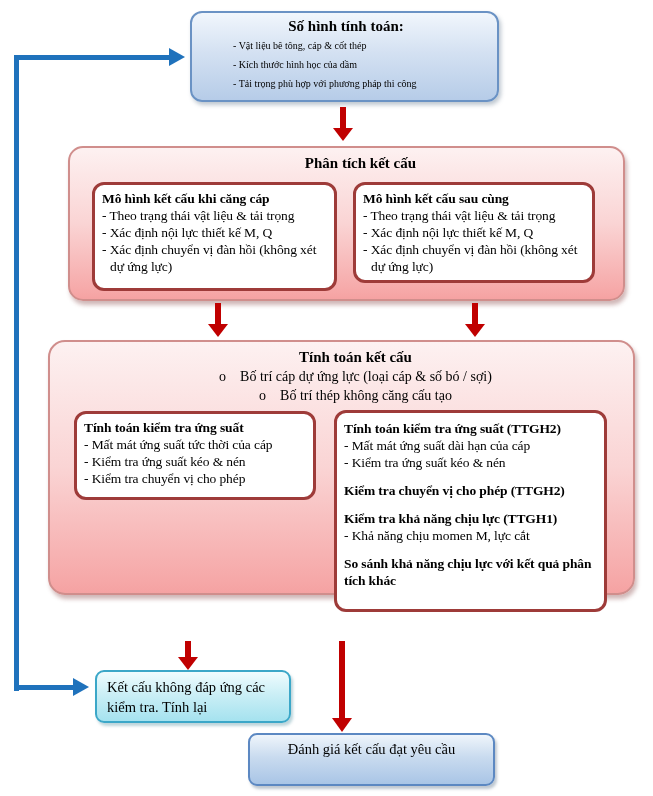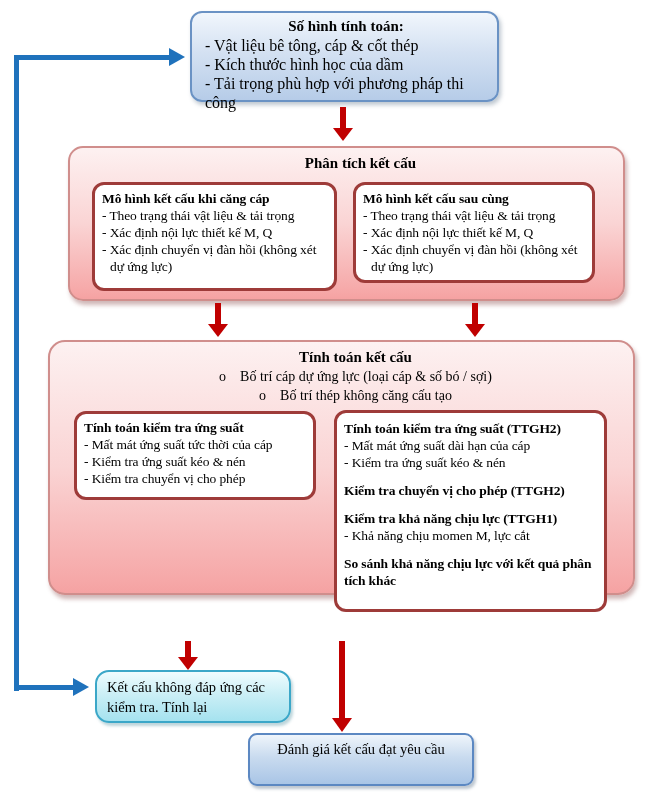--- a/index.html
+++ b/index.html
@@ -18,32 +18,32 @@
     border:2px solid #d08e8c; border-radius:15px;
     background:linear-gradient(180deg,#fdf1f1 0%,#fad4d4 50%,#f6a8a8 95%,#f5a2a2 100%);
     box-shadow:2px 4px 4px rgba(150,95,95,0.45);
     padding-left:28px;
   }
   .white-box {
     position:absolute; box-sizing:border-box; background:#ffffff;
     border:3px solid #9e3b39; border-radius:12px; padding:5px 5px 4px 7px;
   }
   .cyan-box {
-    border:2px solid #3ba7c8; border-radius:14px;
+    border:2px solid #3ba7c8; border-radius:9px;
     background:linear-gradient(180deg,#effcfe 0%,#cbeff6 45%,#a5e2ef 100%);
     box-shadow:2px 3px 3px rgba(90,150,165,0.4);
   }
   .blue-box2 {
     border:2px solid #5c88c2; border-radius:9px;
     background:linear-gradient(180deg,#eff5fb 0%,#c9dbef 45%,#a9c5e6 100%);
     box-shadow:2px 3px 3px rgba(110,130,150,0.45);
   }
   
   .box-title-lg { font-weight:bold; font-size:15px; text-align:center; line-height:19px; }
-  .box-line    { font-size:16px; line-height:19px; }
+  .box-line    { font-size:10px; line-height:19px;margin-left:28px; }
   .inner-title { font-weight:bold; font-size:13.5px; line-height:17px; letter-spacing:-0.1px; }
   .inner-line  { font-size:13.5px; line-height:17px; letter-spacing:-0.1px;
                  padding-left:8px; text-indent:-8px; }
   .sec { margin-bottom:11px; }
   .sec:last-child { margin-bottom:0; }
   .bullet-line { font-size:14px; line-height:19px; text-align:center; }
   .bullet-line .marker { display:inline-block; margin-right:14px; }
   
   .varrow { position:absolute; width:20px; display:flex; flex-direction:column; align-items:center; }
   .varrow-shaft { width:6px; background:#c00000; }
@@ -148,17 +148,17 @@
 
   <div class="varrow" style="left:332px; top:641px;">
     <div class="varrow-shaft" style="height:77px;"></div>
       <div class="varrow-head" style="border-top-width:14px;"></div>
   </div>
 
   <div class="round-box cyan-box" style="left:95px; top:670px; width:196px; height:53px; padding:5px 6px 4px 10px; font-size:14.5px; line-height:20px;">
     <div>Kết cấu không đáp ứng các kiểm tra. Tính lại</div>
   </div>
 
-  <div class="round-box blue-box2" style="left:248px; top:733px; width:226px; height:53px; padding:4px 4px; font-size:14.5px; line-height:21px; text-align:center;">
+  <div class="round-box blue-box2" style="left:248px; top:733px; width:247px; height:53px; padding:4px 4px; font-size:14.5px; line-height:21px; text-align:center;">
     <div>Đánh giá kết cấu đạt yêu cầu</div>
   </div>
 
 </div>
 
 </body></html>

